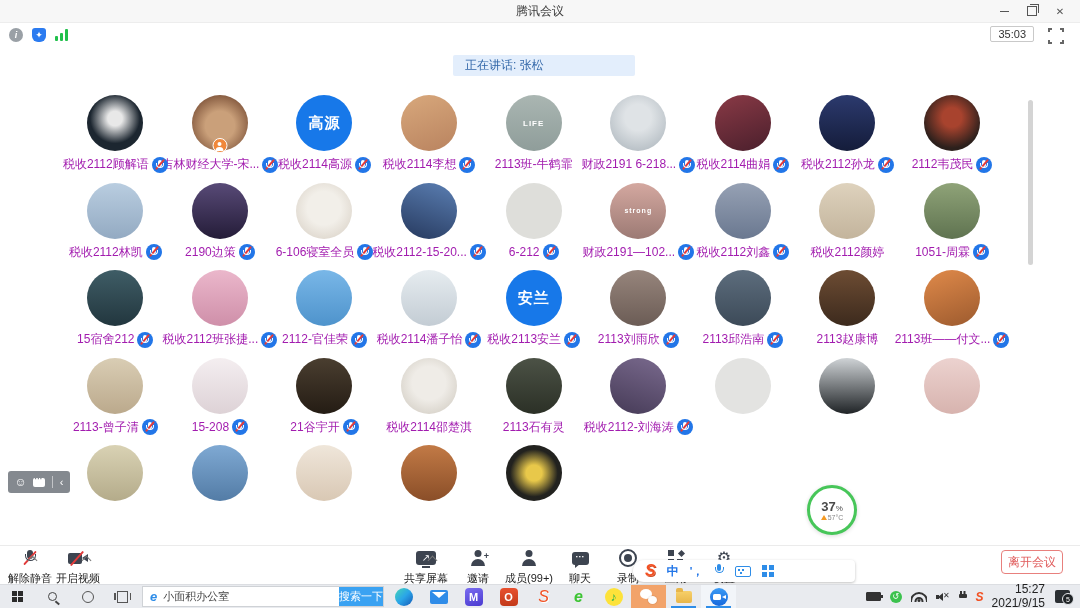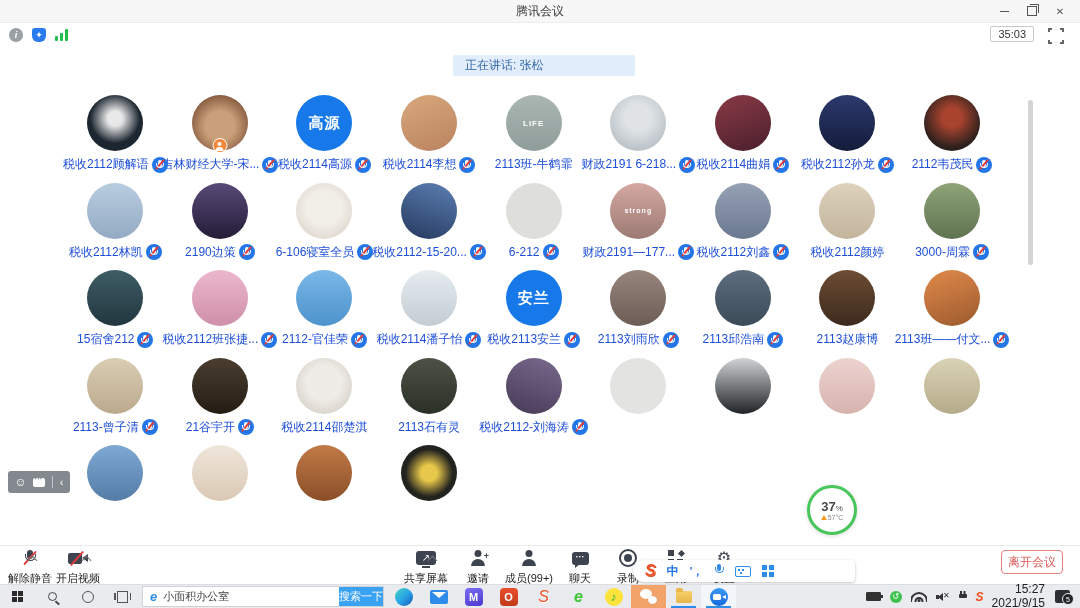--- a/index.html
+++ b/index.html
@@ -35,21 +35,21 @@
           font-size:12px;color:#3166a8;line-height:21px;padding-left:12px;box-sizing:border-box}
   
   .grid{left:63px;top:88px;width:952px;height:452px;display:grid;grid-template-columns:repeat(9,104.6px);
         grid-auto-rows:87.6px;overflow:hidden}
   .cell{display:flex;justify-content:center}
   .tile{width:100px;box-sizing:border-box;display:flex;flex-direction:column;align-items:center;
         border:2px solid transparent;padding-top:5px;height:84px}
   .tile.speaking{border-color:#2ab44e}
   .avatar{width:56px;height:56px;border-radius:50%;position:relative;flex:none;
           display:flex;align-items:center;justify-content:center;color:#fff;font-weight:bold;letter-spacing:1px}
-  .nameline{margin-top:5px;display:flex;align-items:center;font-size:12px;color:#1d4ed8;white-space:nowrap}
+  .nameline{margin-top:5px;display:flex;align-items:center;font-size:12px;color:#a21caf;white-space:nowrap}
   .mic{width:16px;height:16px;border-radius:50%;background:#2276e8;position:relative;display:inline-block;
        margin-left:3px;flex:none}
   .mic::before{content:"";position:absolute;left:6px;top:3px;width:4px;height:7px;border-radius:2px;background:#fff}
   .mic::after{content:"";position:absolute;left:4px;top:6px;width:6px;height:4px;border:1.5px solid #fff;
               border-top:none;border-radius:0 0 6px 6px}
   .mic.on::before{background:#3ad16b}
   .mic.on::after{border-color:#3ad16b}
   .mic i{position:absolute;left:7px;top:1px;width:2px;height:13px;background:#e23b3b;transform:rotate(40deg);border-radius:1px}
   .pbadge{position:absolute;bottom:-2px;left:50%;transform:translateX(-50%);width:13px;height:13px;
           border-radius:50%;border:1.5px solid #fff;box-sizing:content-box}
@@ -383,21 +383,21 @@
           <span class="mic muted">
             <i></i>
           </span>
         </div>
       </div>
     </div>
     <div class="cell">
       <div class="tile">
         <div class="avatar" style="background: linear-gradient(rgb(212, 168, 160), rgb(156, 122, 116)); font-size: 7px;">strong</div>
         <div class="nameline">
-          <span>财政2191—177...</span>
+          <span>财政2191—102...</span>
           <span class="mic muted">
             <i></i>
           </span>
         </div>
       </div>
     </div>
     <div class="cell">
       <div class="tile">
         <div class="avatar" style="background: linear-gradient(rgb(150, 161, 180), rgb(106, 120, 144));"></div>
         <div class="nameline">
@@ -413,21 +413,21 @@
         <div class="avatar" style="background: linear-gradient(rgb(222, 210, 189), rgb(195, 180, 156));"></div>
         <div class="nameline">
           <span>税收2112颜婷</span>
         </div>
       </div>
     </div>
     <div class="cell">
       <div class="tile">
         <div class="avatar" style="background: linear-gradient(rgb(143, 163, 120), rgb(95, 115, 80));"></div>
         <div class="nameline">
-          <span>3000-周霖</span>
+          <span>1051-周霖</span>
           <span class="mic muted">
             <i></i>
           </span>
         </div>
       </div>
     </div>
     <div class="cell">
       <div class="tile">
         <div class="avatar" style="background: linear-gradient(rgb(63, 93, 102), rgb(34, 54, 62));"></div>
         <div class="nameline">
@@ -521,20 +521,31 @@
             <i></i>
           </span>
         </div>
       </div>
     </div>
     <div class="cell">
       <div class="tile">
         <div class="avatar" style="background: linear-gradient(rgb(217, 205, 180), rgb(187, 169, 140));"></div>
         <div class="nameline">
           <span>2113-曾子清</span>
+          <span class="mic muted">
+            <i></i>
+          </span>
+        </div>
+      </div>
+    </div>
+    <div class="cell">
+      <div class="tile">
+        <div class="avatar" style="background: linear-gradient(rgb(244, 238, 240), rgb(221, 210, 214));"></div>
+        <div class="nameline">
+          <span>15-208</span>
           <span class="mic muted">
             <i></i>
           </span>
         </div>
       </div>
     </div>
     <div class="cell">
       <div class="tile">
         <div class="avatar" style="background: linear-gradient(rgb(74, 62, 48), rgb(36, 28, 20));"></div>
         <div class="nameline">

